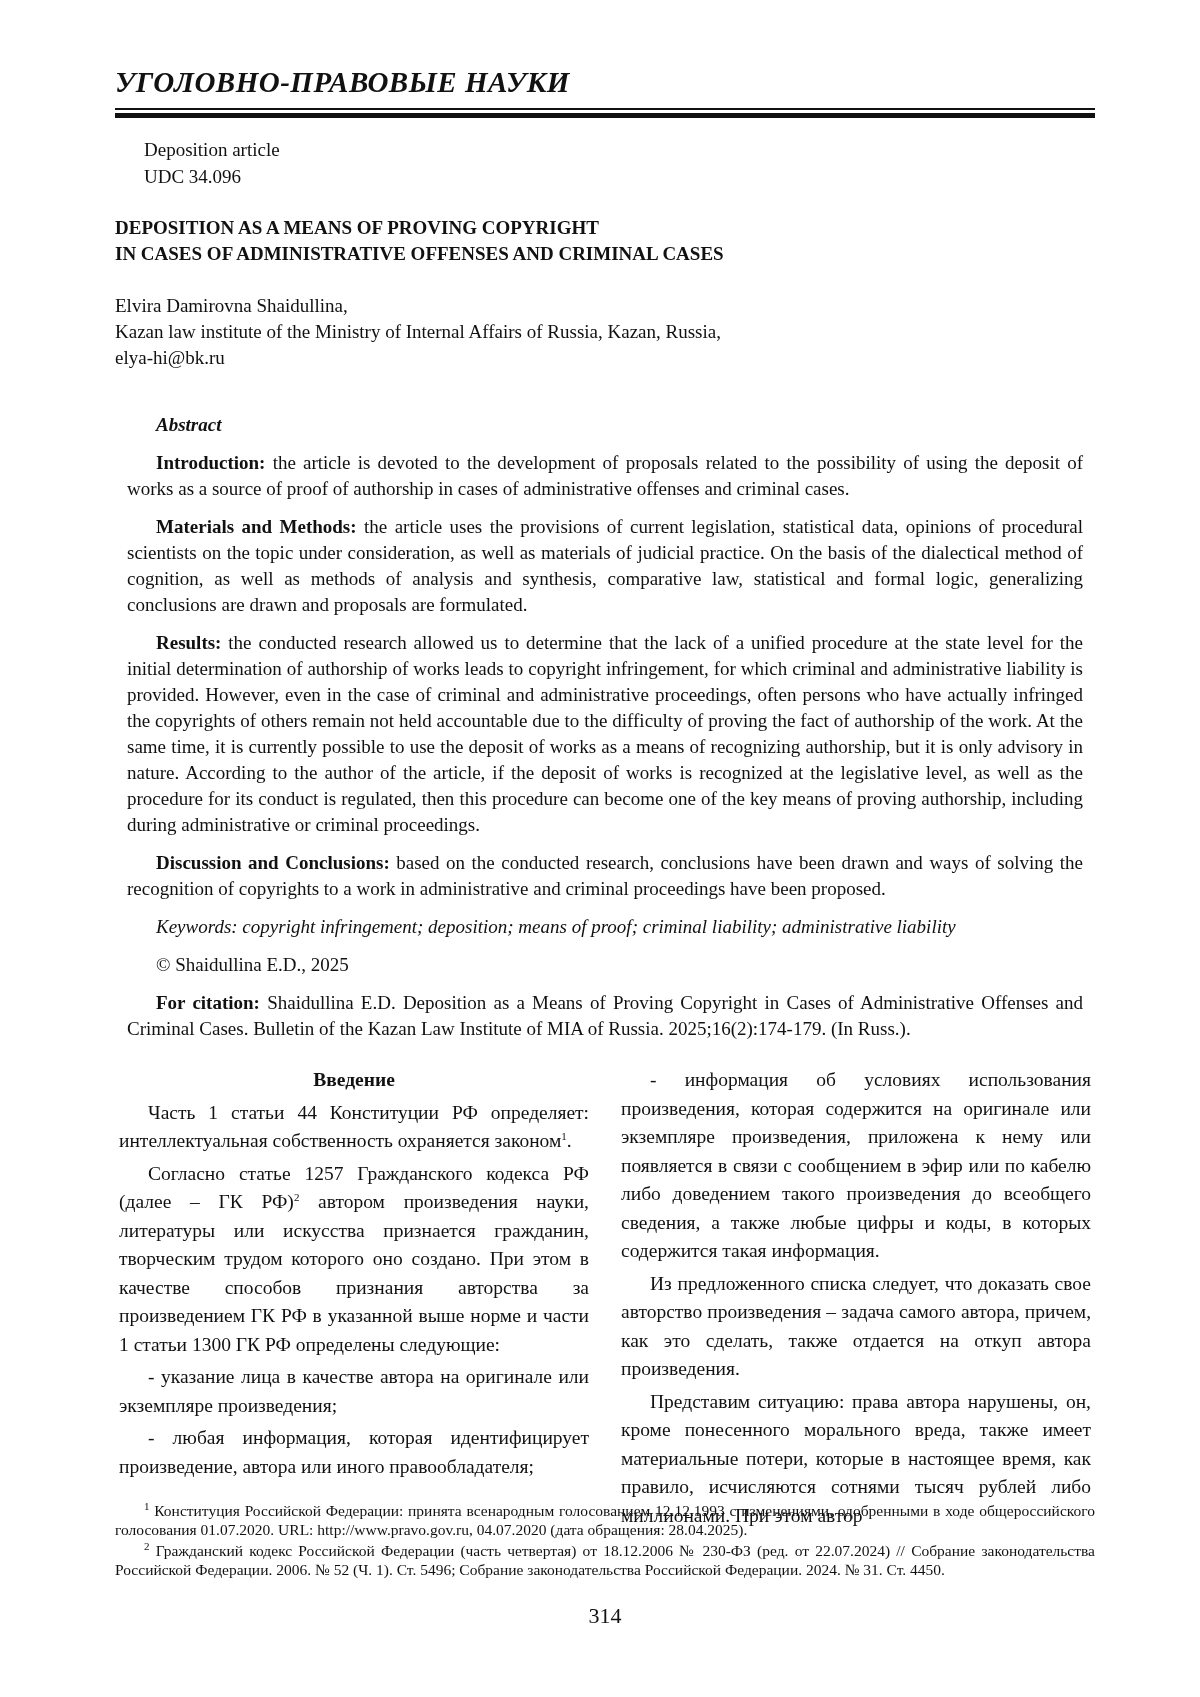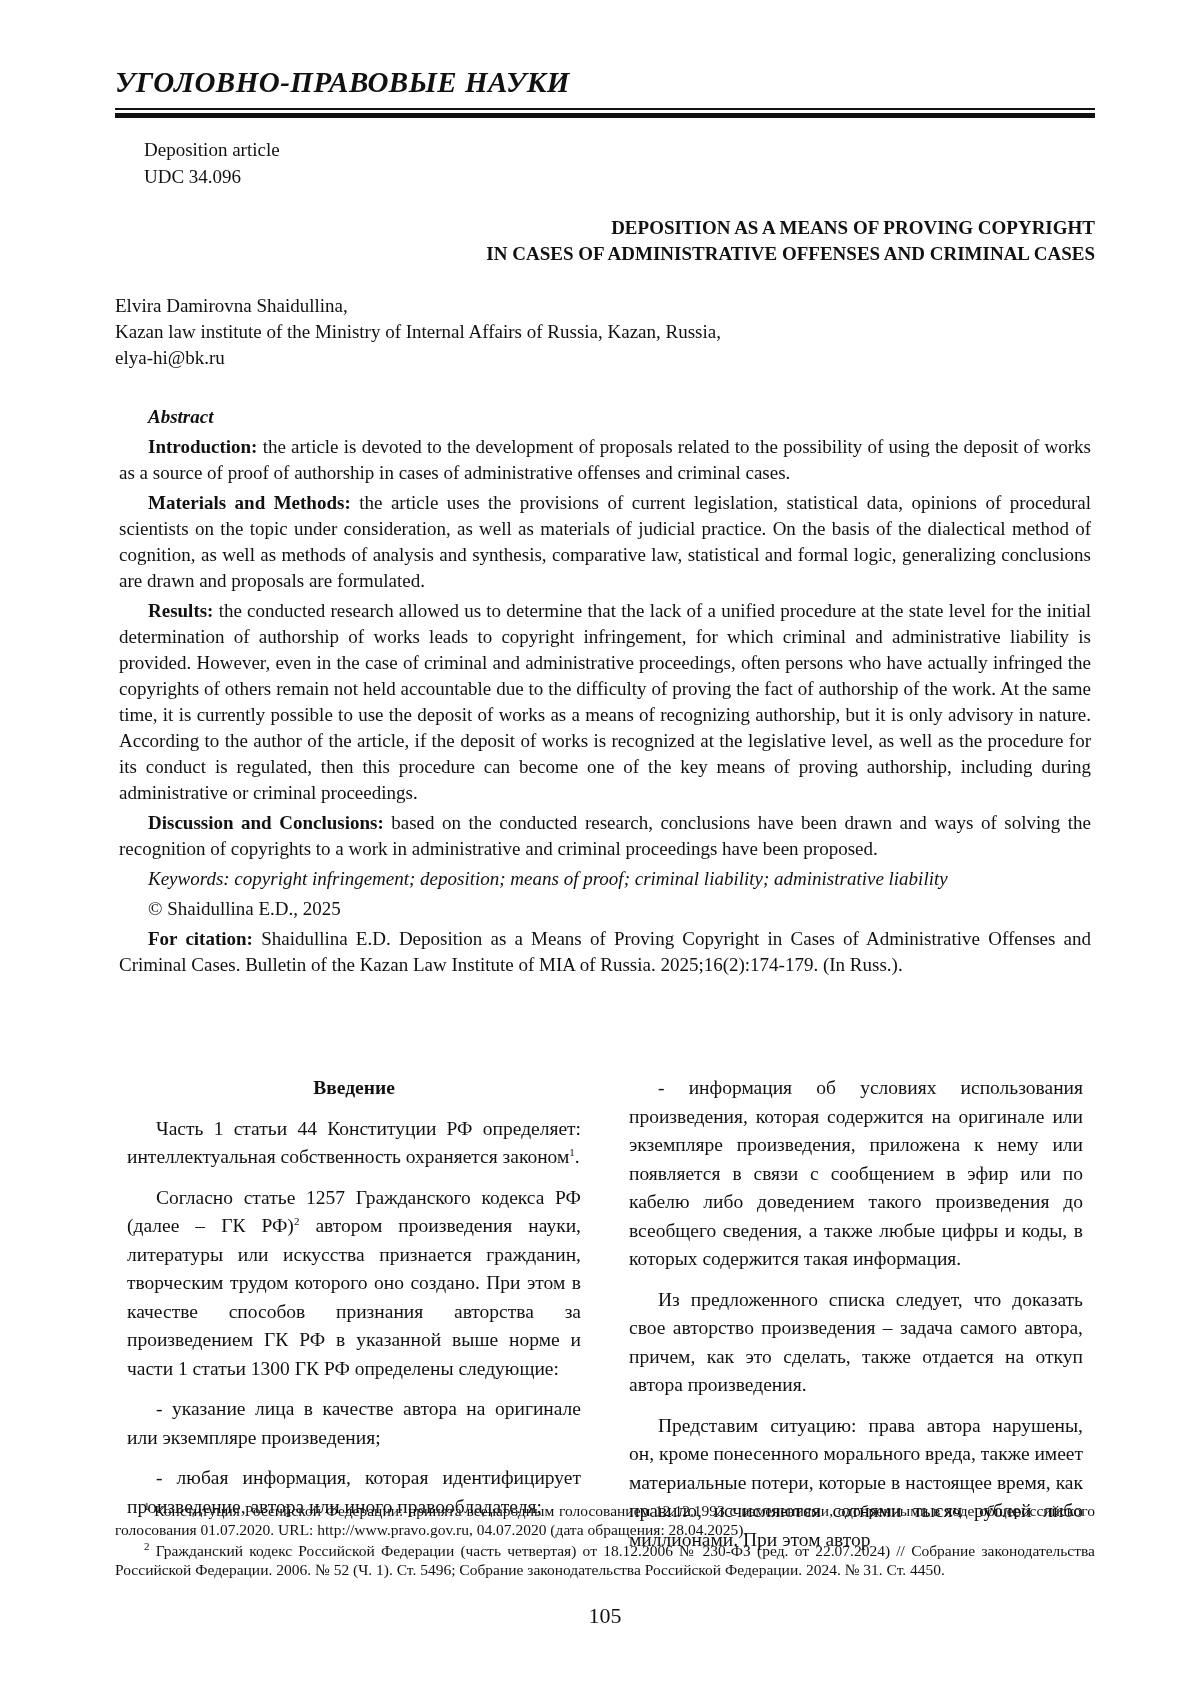--- a/index.html
+++ b/index.html
@@ -9,41 +9,41 @@
   }
   .header-title {
     position: absolute; top: 66px; left: 115px; width: 980px;
     text-align: left; font-size: 29px; font-weight: bold; font-style: italic;
     letter-spacing: 0.5px;
   }
   .rule-thin { position: absolute; left: 115px; width: 980px; top: 108px; height: 2px; background: #111; }
   .rule-thick { position: absolute; left: 115px; width: 980px; top: 113px; height: 5px; background: #111; }
   .meta { position: absolute; left: 144px; top: 136px; font-size: 19px; line-height: 27px; }
   .art-title {
-    position: absolute; top: 215px; left: 115px; width: 980px; text-align: right;
+    position: absolute; top: 215px; left: 115px; width: 980px; text-align: left;
     font-size: 19px; font-weight: bold; line-height: 26px;
   }
   .author {
     position: absolute; top: 293px; left: 115px; width: 980px; 
     font-size: 19px; line-height: 26px;
   }
   .abstract {
     position: absolute; top: 400px; left: 115px; width: 980px;
     font-size: 19px; line-height: 26px; text-align: justify;
   }
-  .abstract p { margin: 4px; text-indent: 29px; }
+  .abstract p { margin: 12px; text-indent: 29px; }
   .abstract .abs-head { font-weight: bold; font-style: italic; }
   .abstract b { font-weight: bold; }
   .abstract .kw { font-style: italic; }
   .cols {
     position: absolute; top: 1062px; left: 115px; width: 980px;
     display: flex; justify-content: space-between;
   }
   .col { width: 478px; font-size: 19.5px; line-height: 28.5px; text-align: justify; }
-  .col p { margin: 12px; text-indent: 29px; }
+  .col p { margin: 4px; text-indent: 29px; }
   .col .sec-head { text-align: center; font-weight: bold; text-indent: 0; }
   .col .gap { margin-top: 4px; }
   sup { font-size: 11px; line-height: 0; }
   .footnotes {
     position: absolute; top: 1502px; left: 115px; width: 980px;
     font-size: 15.5px; line-height: 18.5px; text-align: justify;
   }
   .footnotes p { margin: 0 0 3px 0; text-indent: 29px; }
   .page-num {
     position: absolute; top: 1603px; left: 115px; width: 980px; text-align: center;
@@ -97,13 +97,13 @@
     <p class="gap">Из предложенного списка следует, что доказать свое авторство произведения – задача самого автора, причем, как это сделать, также отдается на откуп автора произведения.</p>
     <p class="gap">Представим ситуацию: права автора нарушены, он, кроме понесенного морального вреда, также имеет материальные потери, которые в настоящее время, как правило, исчисляются сотнями тысяч рублей либо миллионами. При этом автор</p>
   </div>
 </div>
 
 <div class="footnotes">
   <p><sup>1</sup><span> Конституция Российской Федерации: принята всенародным голосованием 12.12.1993 с изменениями, одобренными в ходе общероссийского голосования 01.07.2020. URL: http://www.pravo.gov.ru, 04.07.2020 (дата обращения: 28.04.2025).</span></p>
   <p><sup>2</sup><span> Гражданский кодекс Российской Федерации (часть четвертая) от 18.12.2006 № 230-ФЗ (ред. от 22.07.2024) // Собрание законодательства Российской Федерации. 2006. № 52 (Ч. 1). Ст. 5496; Собрание законодательства Российской Федерации. 2024. № 31. Ст. 4450.</span></p>
 </div>
 
-<div class="page-num">105</div>
+<div class="page-num">314</div>
 
 </body></html>

